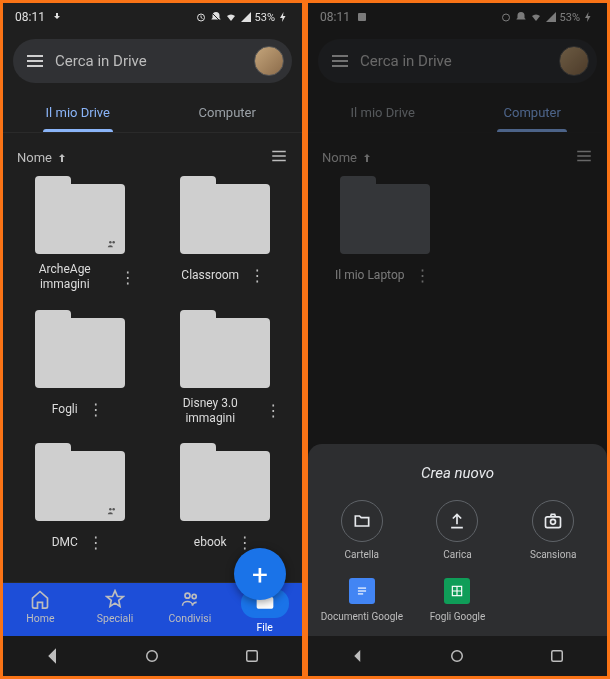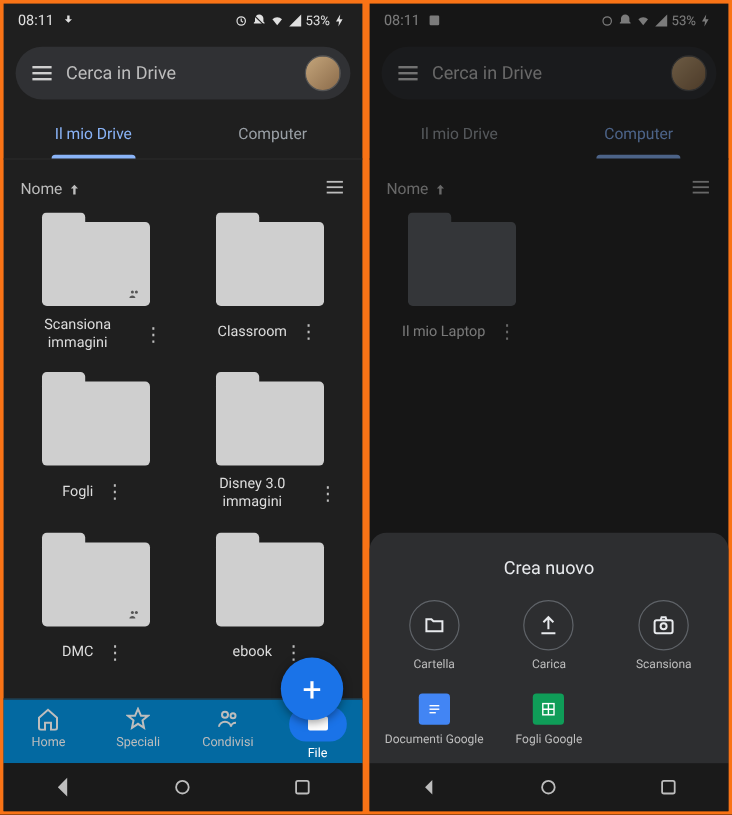--- a/index.html
+++ b/index.html
@@ -141,21 +141,21 @@
   right: 16px; bottom: 76px;
   width: 52px; height: 52px;
   border-radius: 50%;
   background: #1a73e8;
   display: flex; align-items: center; justify-content: center;
   color: #fff; font-size: 28px;
   box-shadow: 0 2px 8px rgba(0,0,0,0.4);
 }
 .bottom-nav {
   display: flex;
-  background: #0369a1;
+  background: #1d4ed8;
   border-top: 1px solid #2a2a2a;
   padding: 6px 0 2px;
 }
 .nav-item {
   flex: 1;
   display: flex;
   flex-direction: column;
   align-items: center;
   gap: 3px;
   font-size: 10.5px;
@@ -181,20 +181,21 @@
   left: 0; right: 0; bottom: 40px;
   background: #2d2e30;
   padding: 20px 8px 14px;
   border-radius: 14px 14px 0 0;
 }
 .sheet-title {
   text-align: center;
   color: #e8eaed;
   font-size: 15px;
   margin-bottom: 18px;
+  font-style: italic;
 }
 .sheet-grid {
   display: grid;
   grid-template-columns: repeat(3,1fr);
   gap: 18px 4px;
 }
 .sheet-item {
   display: flex;
   flex-direction: column;
   align-items: center;
@@ -280,21 +281,21 @@
   <div class="folder-grid">
     <div class="folder-item">
       <div class="folder-icon">
         <svg class="shared" viewBox="0 0 24 24" fill="#555">
             <circle cx="8" cy="8" r="3"></circle>
             <circle cx="16" cy="8" r="3"></circle>
             <path d="M2 20c0-3 3-5 6-5s6 2 6 5"></path>
           </svg>
       </div>
       <div class="folder-row">
-          <div class="folder-label">Scansiona immagini</div>
+          <div class="folder-label">ArcheAge immagini</div>
           <div class="more-dots">⋮</div>
         </div>
     </div>
     <div class="folder-item">
       <div class="folder-icon"></div>
       <div class="folder-row">
           <div class="folder-label">Classroom</div>
           <div class="more-dots">⋮</div>
         </div>
     </div>

